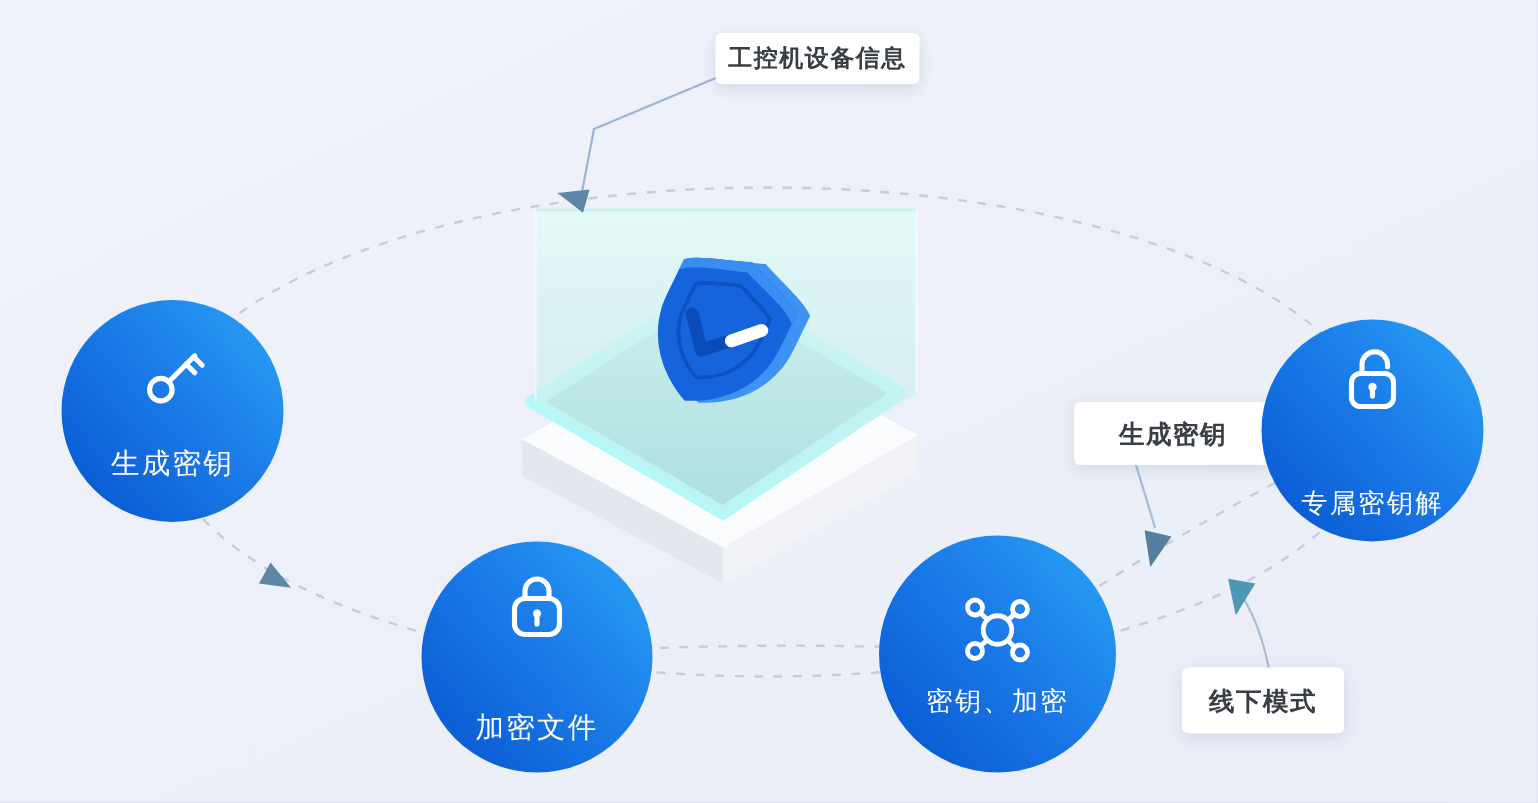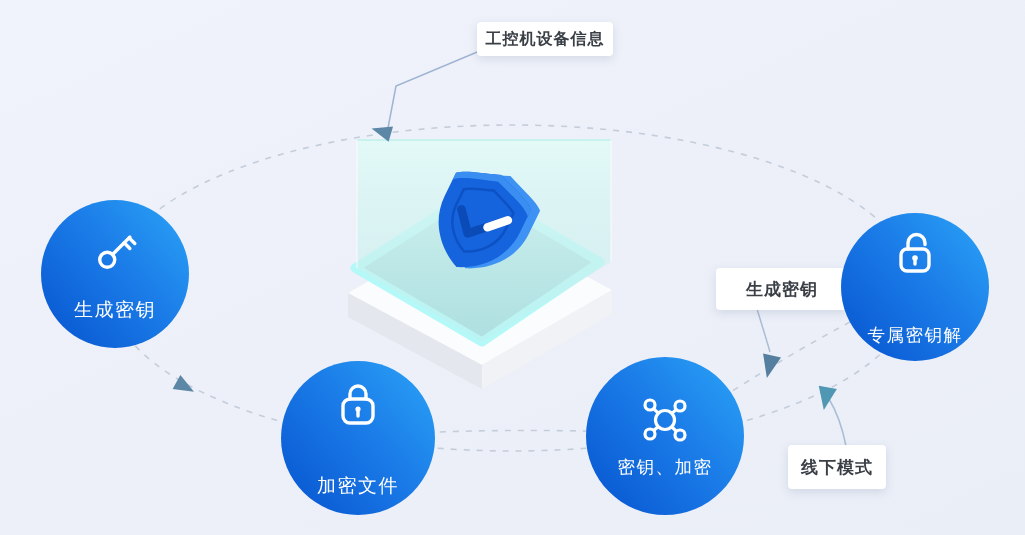--- a/index.html
+++ b/index.html
@@ -86,21 +86,21 @@
       <path d="M16,0 L-4,-8 L-4,8 Z" transform="translate(180,384) rotate(29)" fill="#5d87a6"></path>
       <path d="M16,0 L-4,-8 L-4,8 Z" transform="translate(771,360) rotate(103) scale(1.15)" fill="#557e9f"></path>
       <path d="M16,0 L-4,-8 L-4,8 Z" transform="translate(827,392) rotate(100) scale(1.15)" fill="#4f97b2"></path>
     </g>
   </svg>
 
   <div class="float-label" style="left:477px;top:22px;width:136px;height:34px;font-size:16px;">工控机设备信息</div>
 
   <div class="float-label" style="left:716px;top:268px;width:132px;height:42px;font-size:17px;">生成密钥</div>
 
-  <div class="float-label" style="left:788px;top:445px;width:98px;height:44px;font-size:17px;">线下模式</div>
+  <div class="float-label" style="left:788px;top:445px;width:108px;height:44px;font-size:17px;">线下模式</div>
 
   <div class="node" style="left:41px;top:200px;width:148px;height:148px;gap:12px;">
     <svg class="icon" width="54" height="54" viewBox="-27 -27 54 54">
       <g transform="rotate(-45)" stroke="#fff" stroke-width="3.4" fill="none" stroke-linecap="round">
         <circle cx="-11" cy="0" r="7.5"></circle>
         <line x1="-3.5" y1="0" x2="21" y2="0"></line>
         <line x1="13" y1="0" x2="13" y2="8"></line>
         <line x1="20" y1="0" x2="20" y2="8"></line>
       </g>
     </svg>

